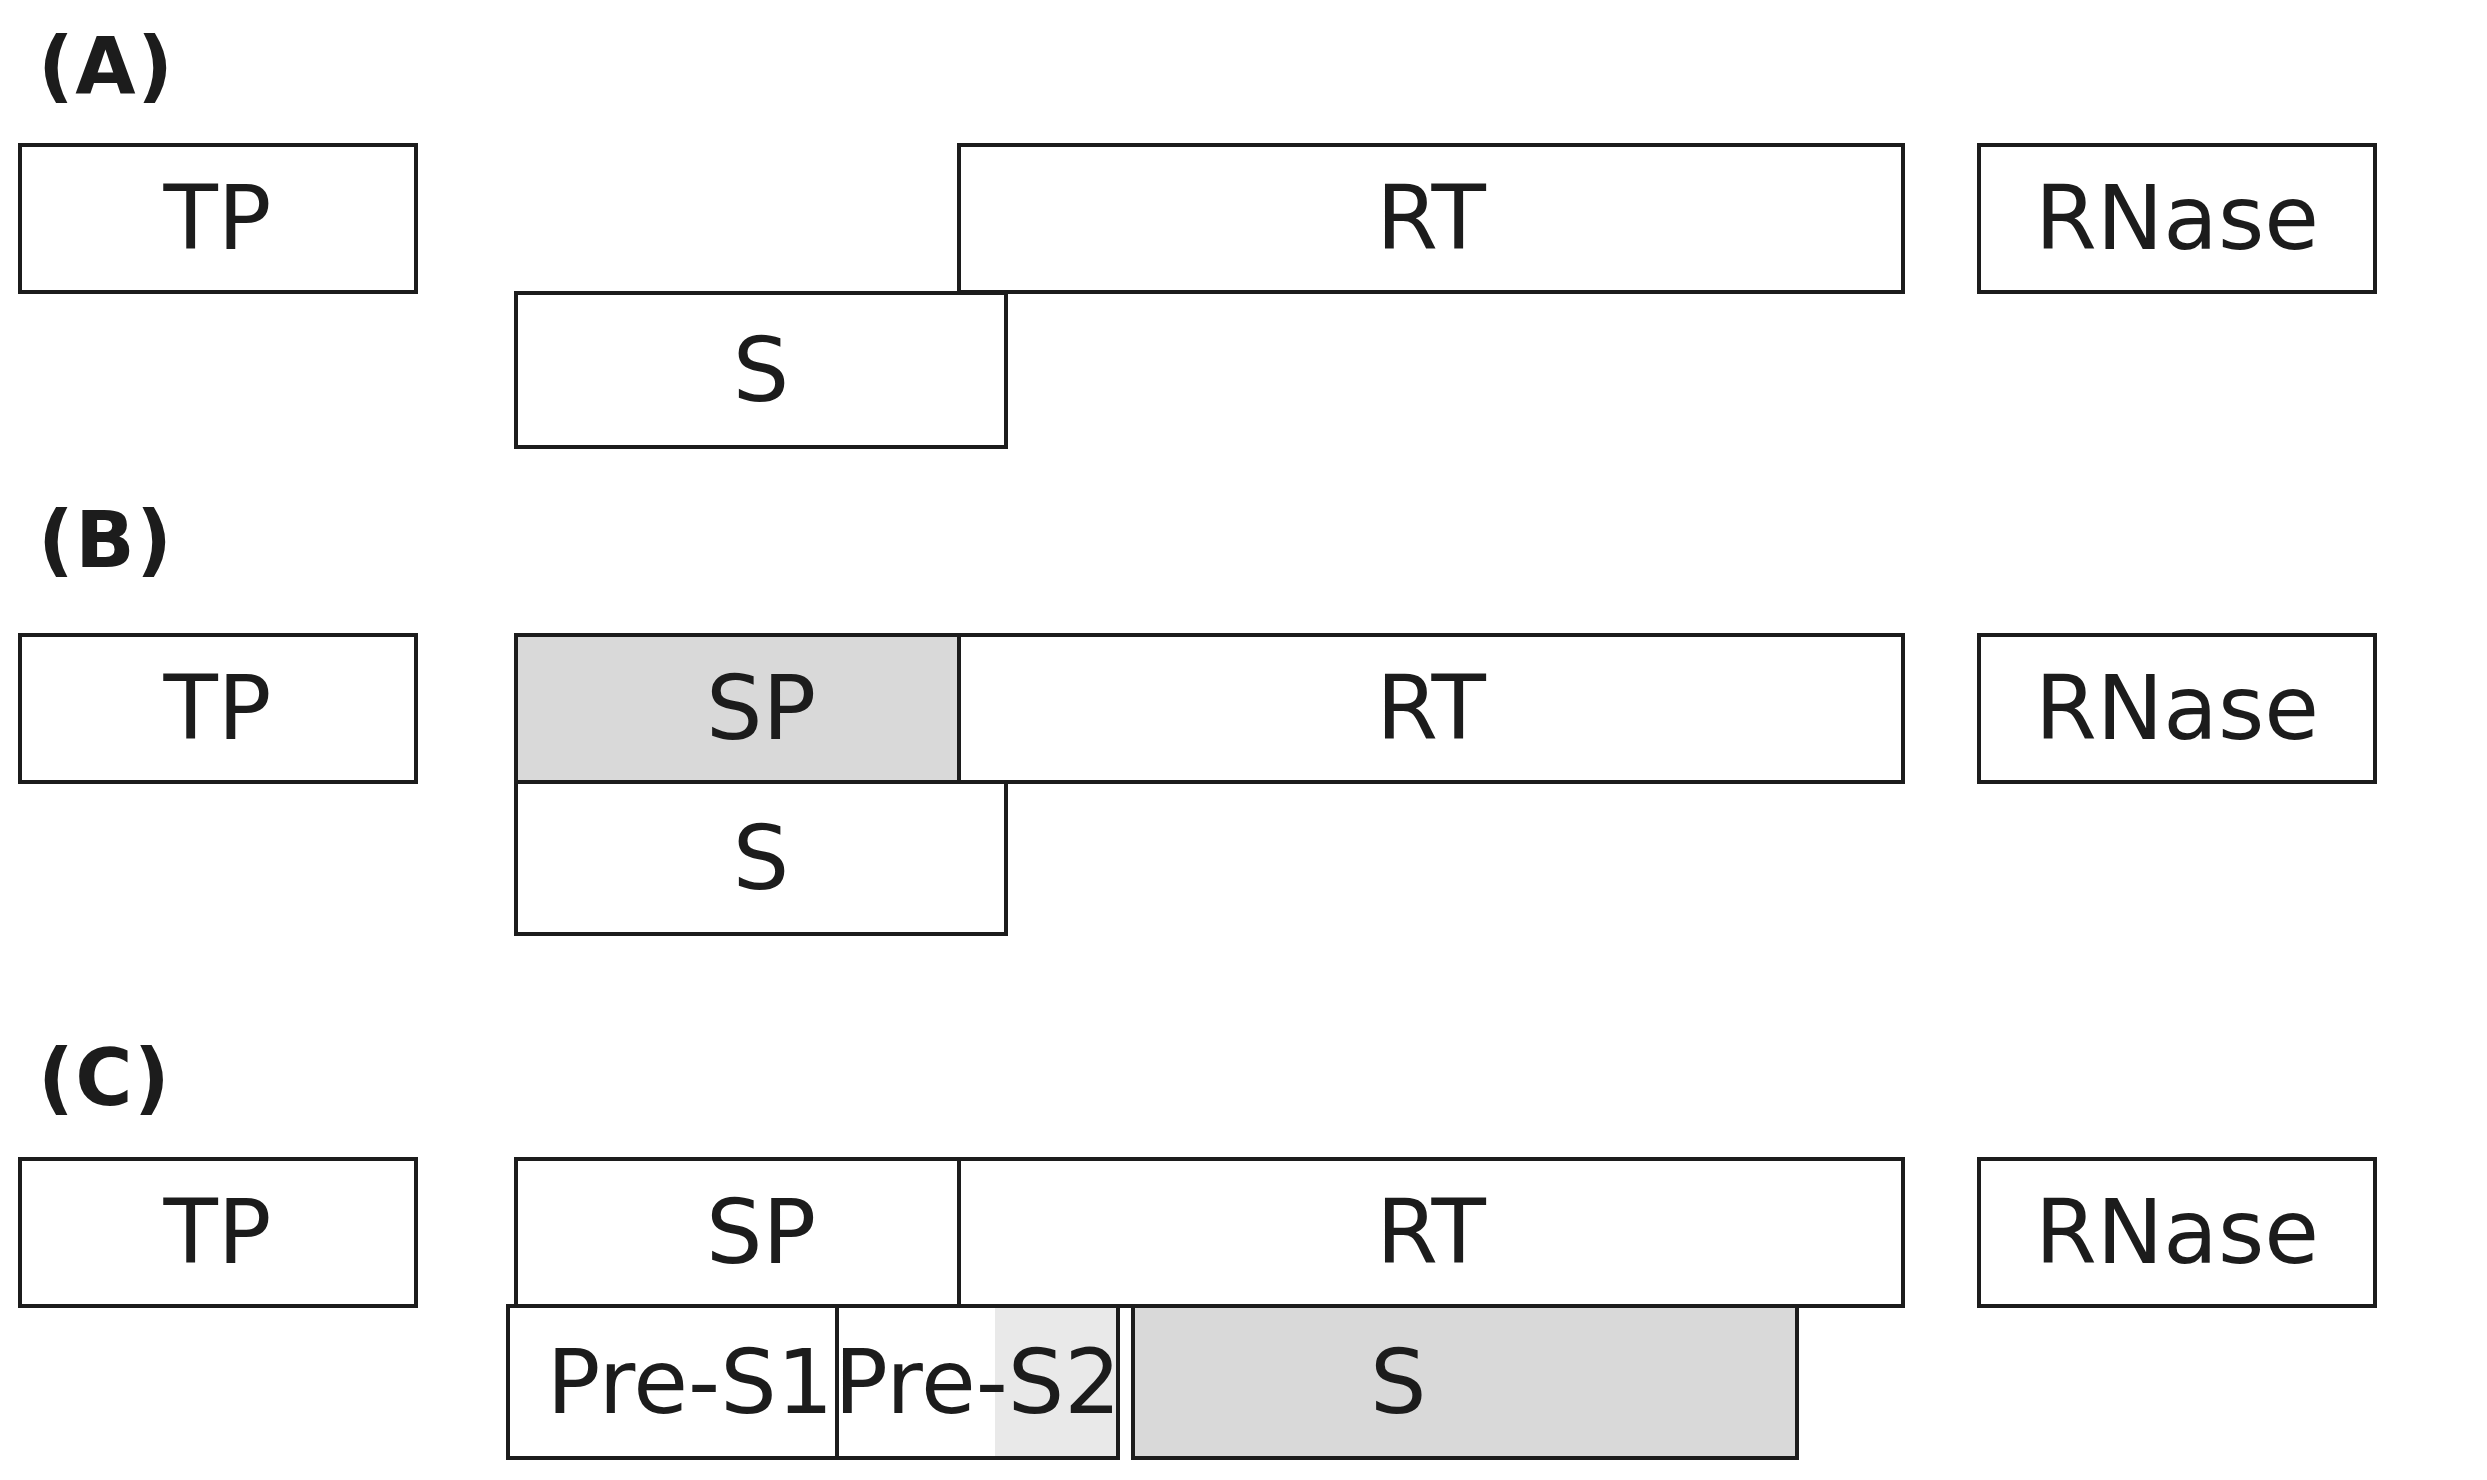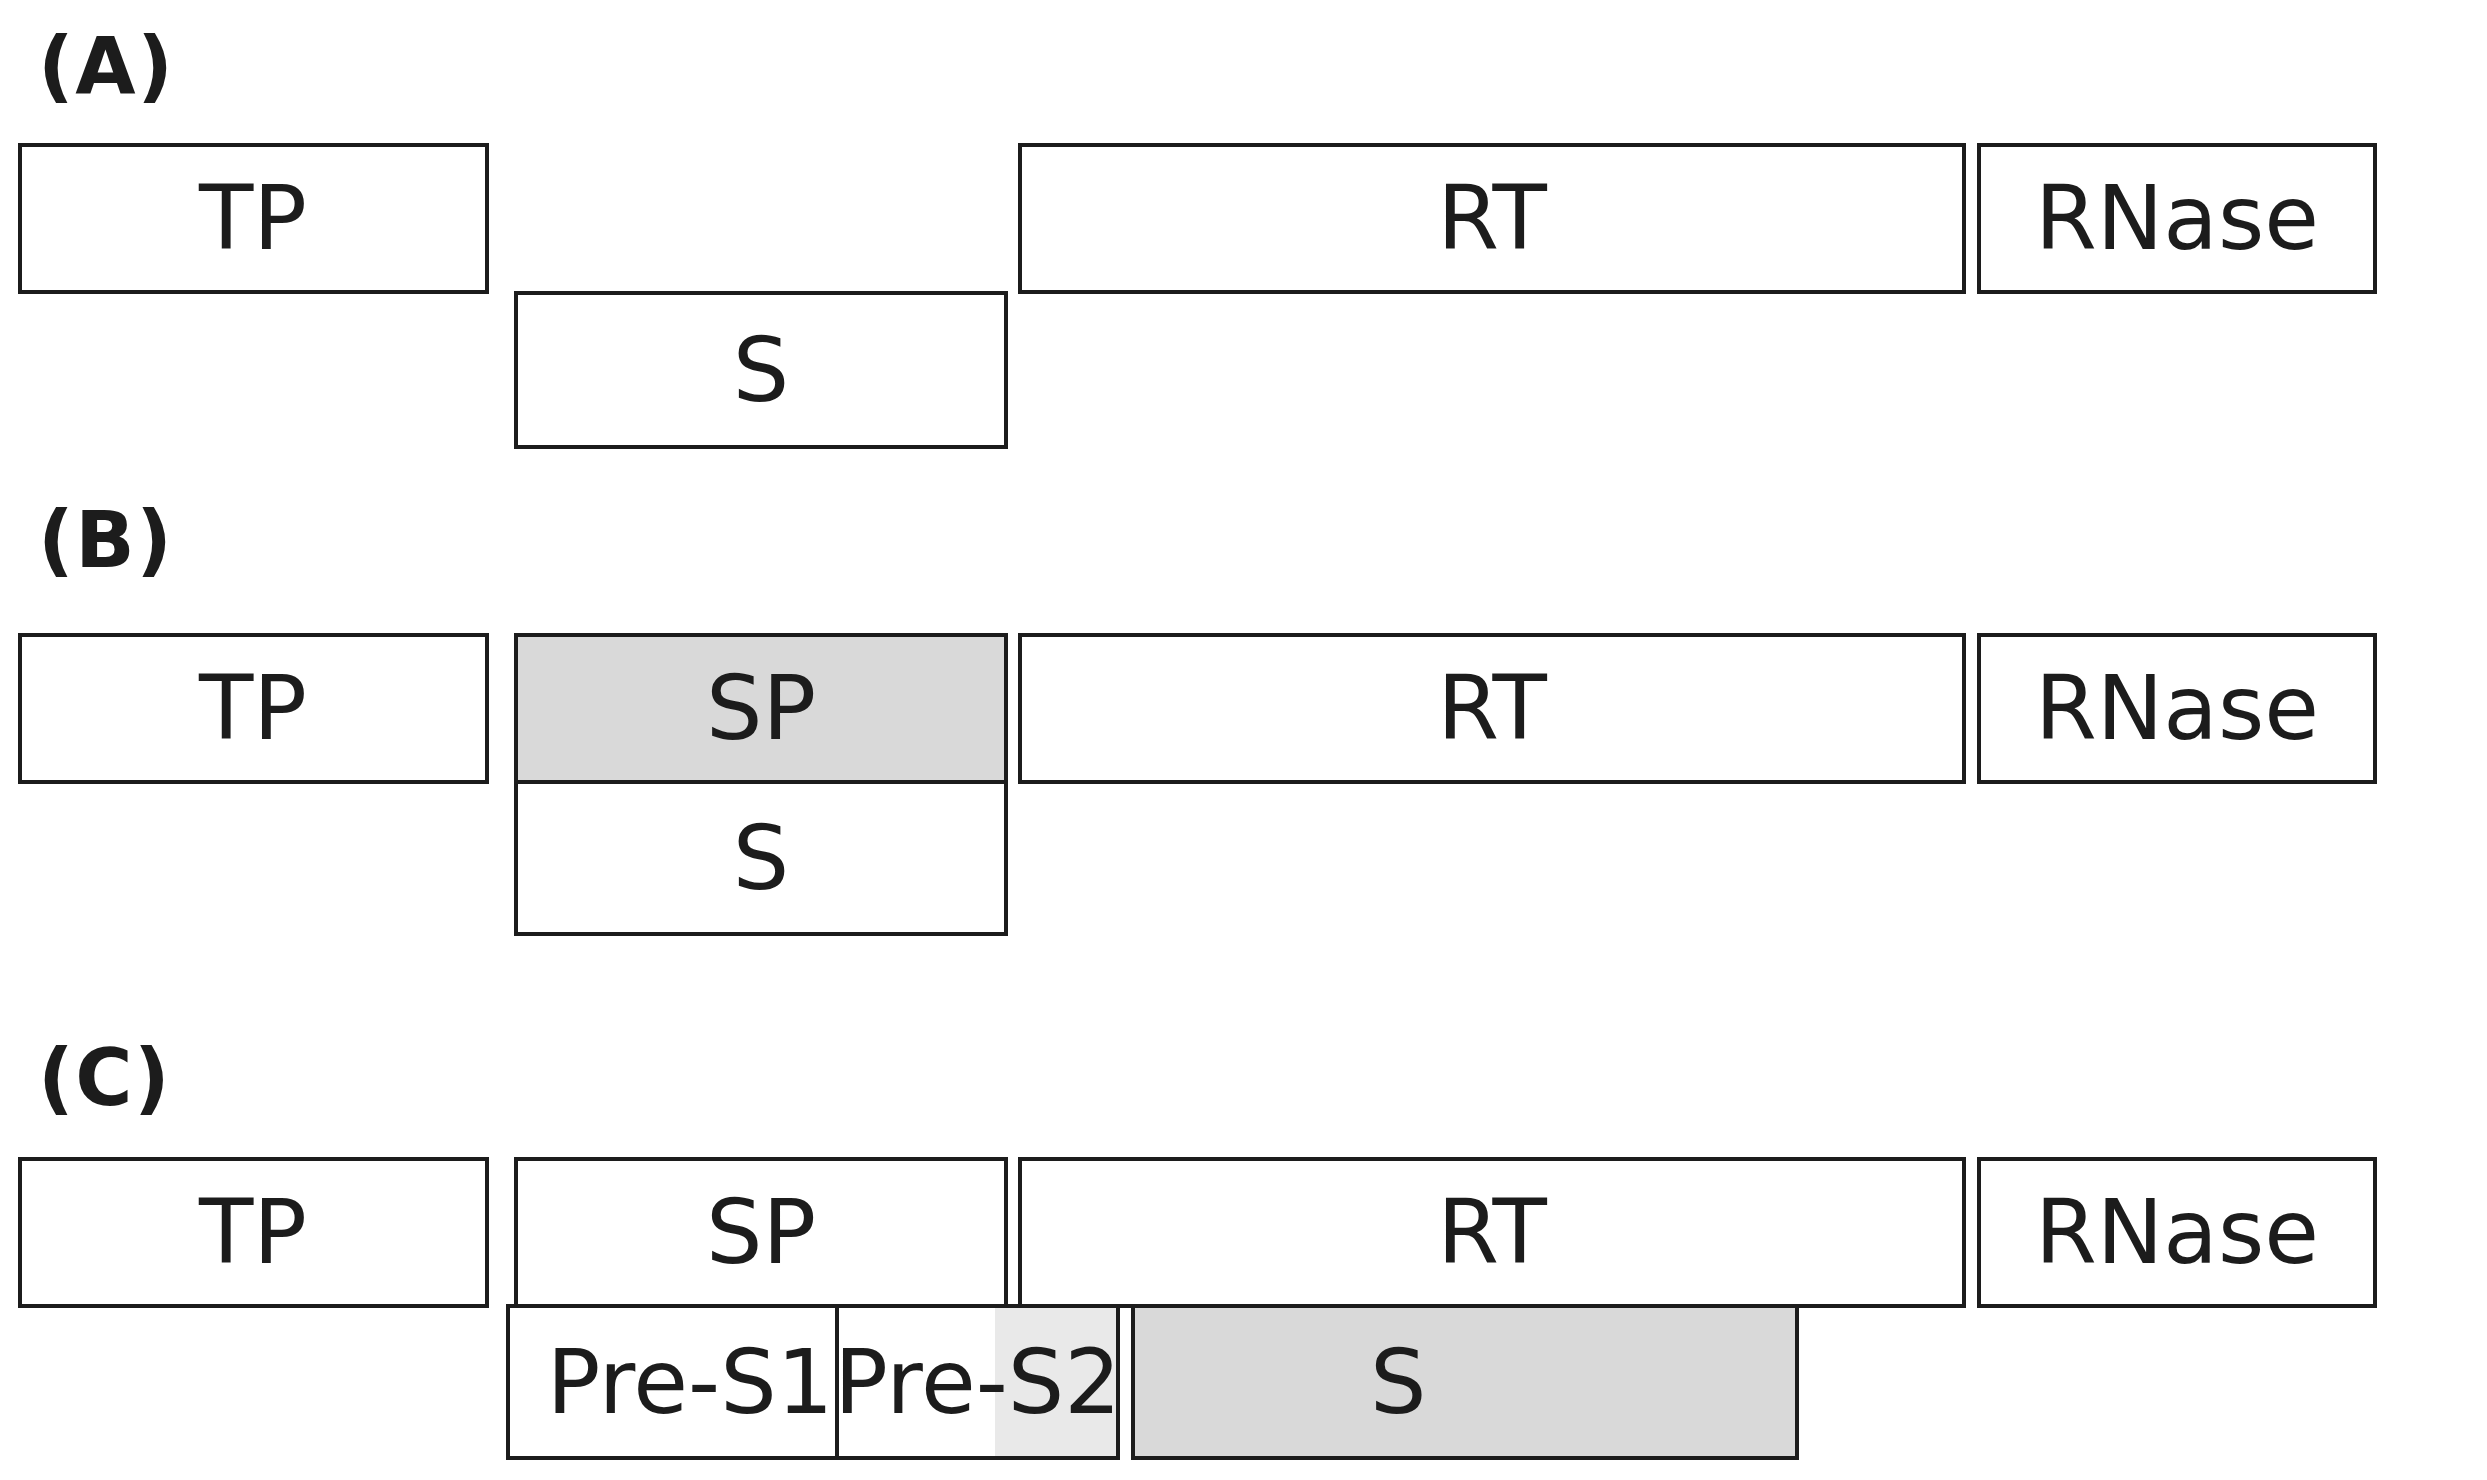--- a/index.html
+++ b/index.html
@@ -39,23 +39,23 @@
     color:var(--text);
     white-space:nowrap;
   }
   .shaded{background:var(--shaded);}
   .split-shade{
     background:linear-gradient(90deg,
       var(--background) 0%, var(--background) 56.2%,
       var(--shaded-light) 56.2%, var(--shaded-light) 100%);
   }
   
-  .col-tp   {left:17.5px;  width:471px;}
+  .col-tp   {left:17.5px;  width:400px;}
   .col-sp   {left:514px; width:494px;}
-  .col-rt   {left:1018px;width:948px;}
+  .col-rt   {left:957px;width:948px;}
   .col-rnase{left:1977px;width:400px;}
   .col-pres1{left:506px; width:368px;}
   .col-pres2{left:835px;width:285px;}
   .col-s-c  {left:1131px;width:668px;}
   
   .a-bar{top:143px;height:151px;}
   .a-sub{top:291px;height:158px;}
   
   .b-bar{top:633px;height:151px;}
   .b-sub{top:780px;height:156px;}

